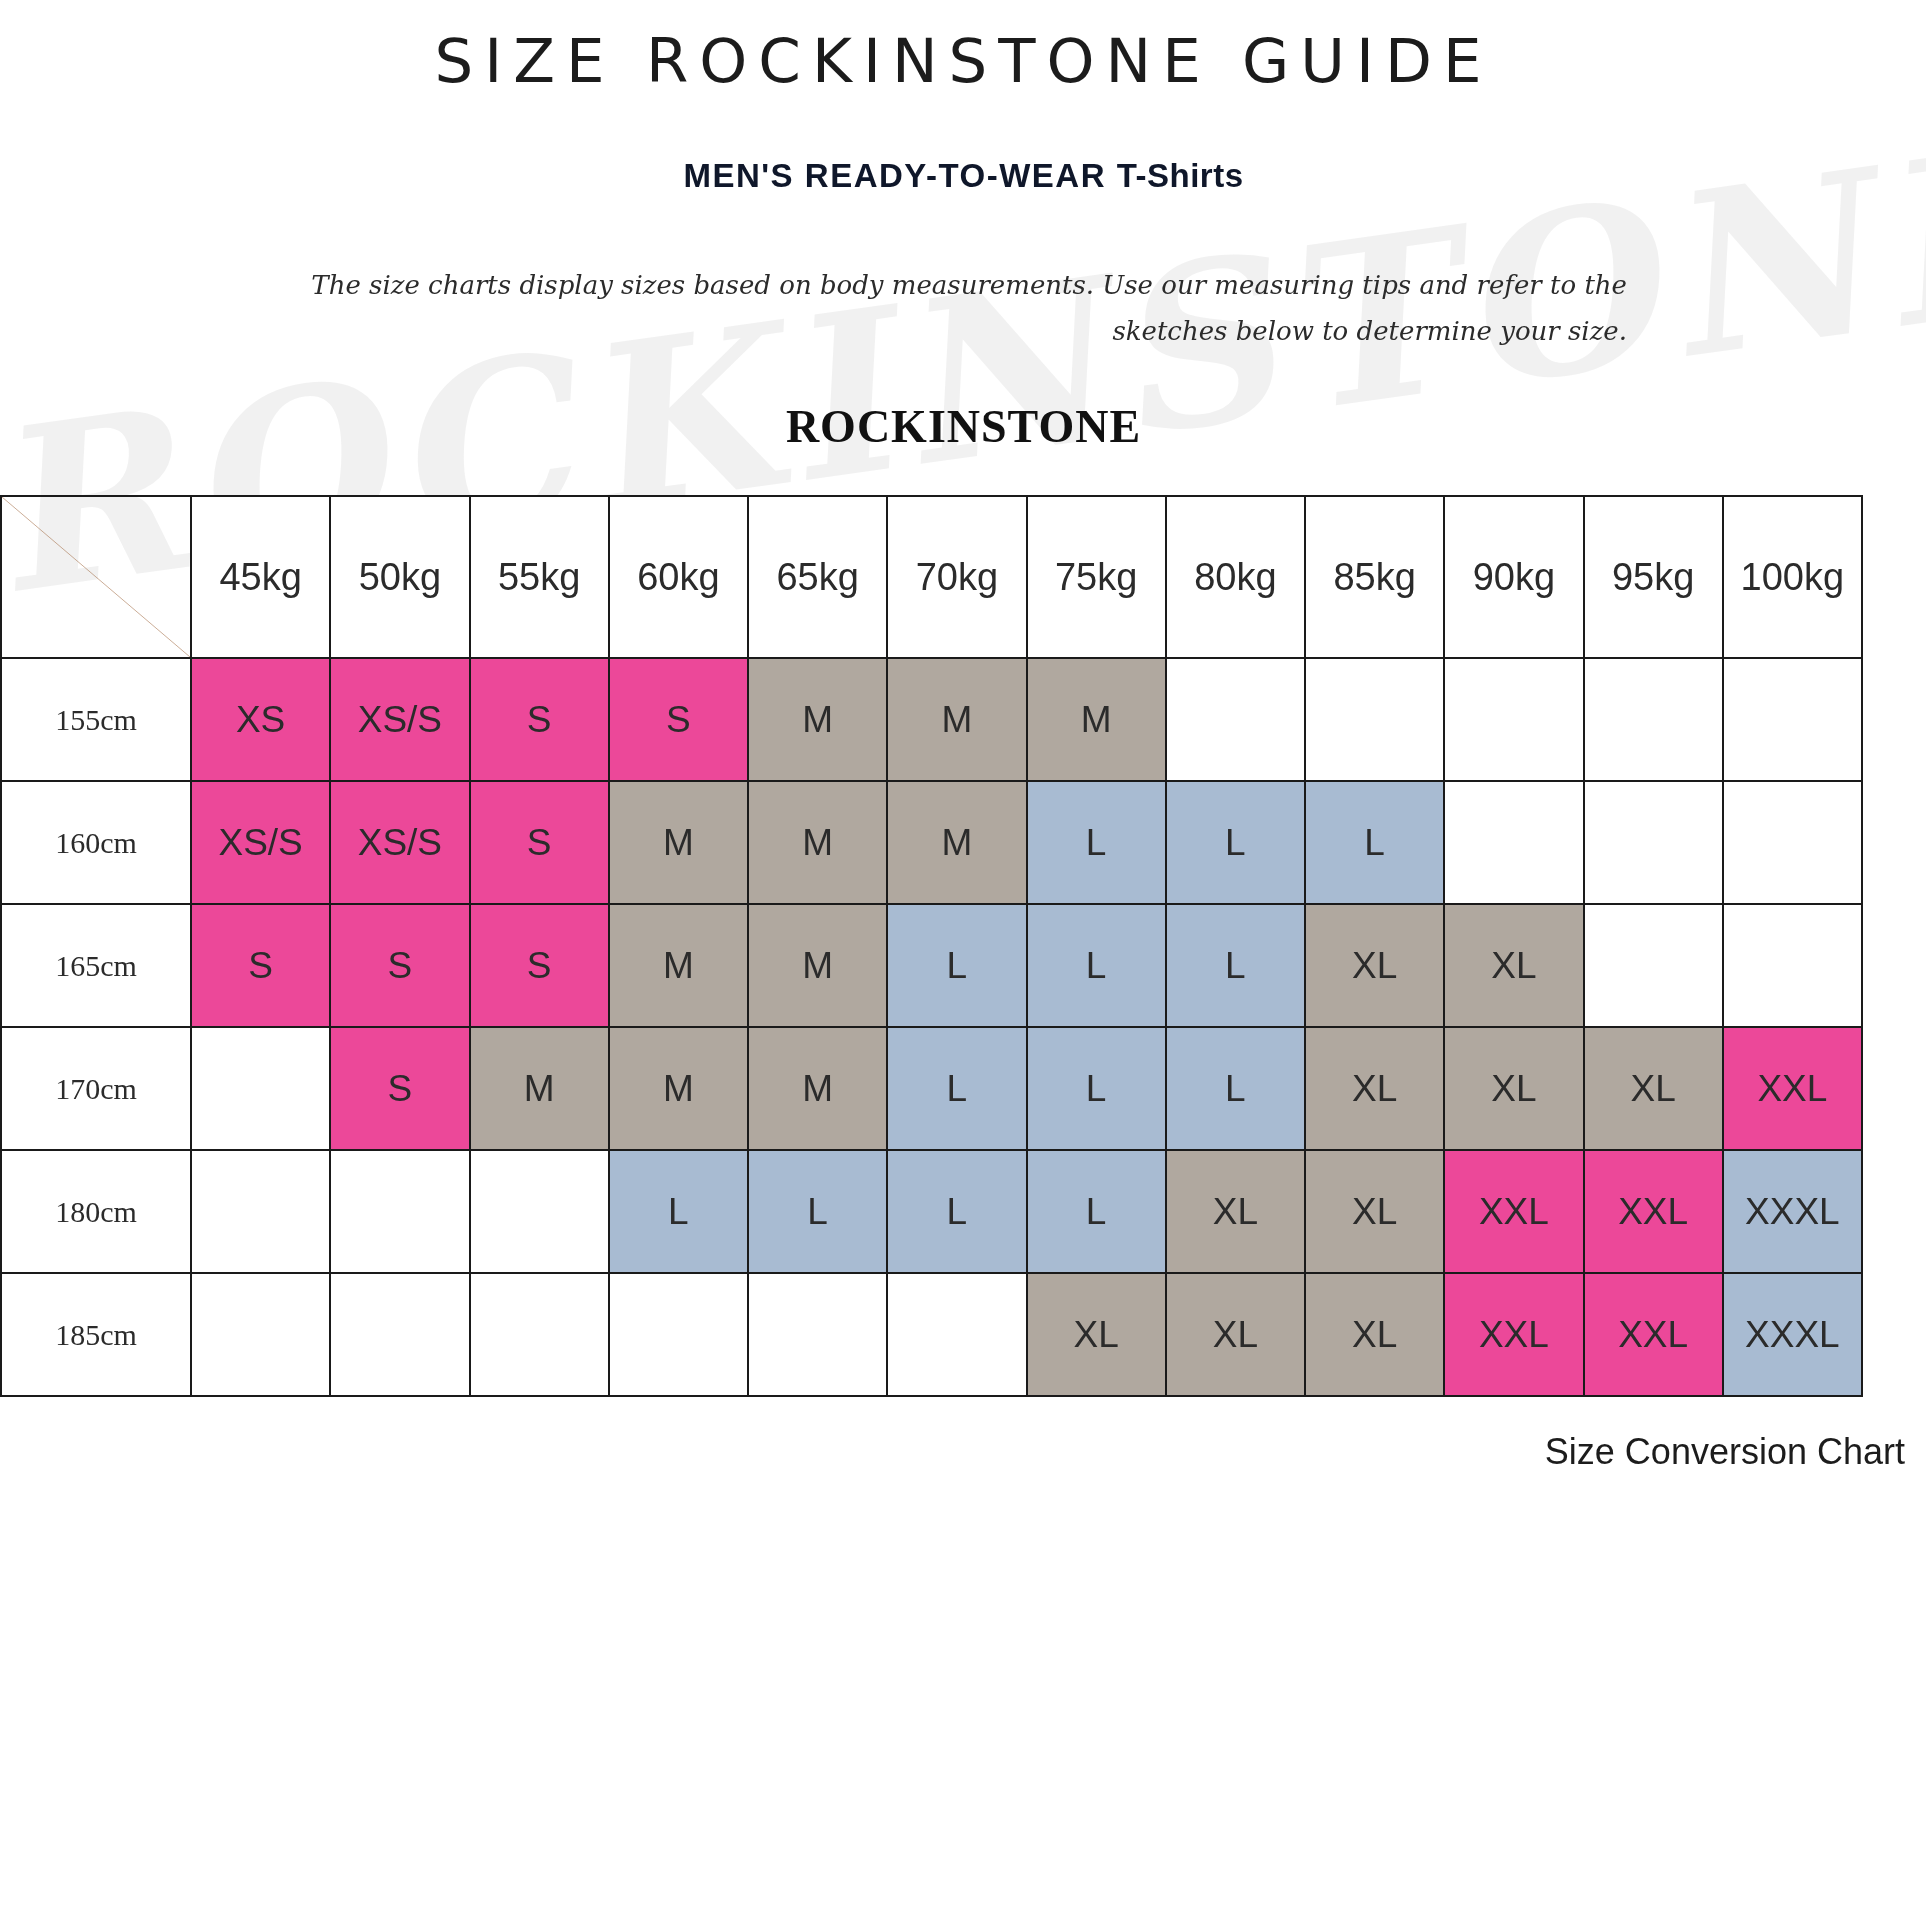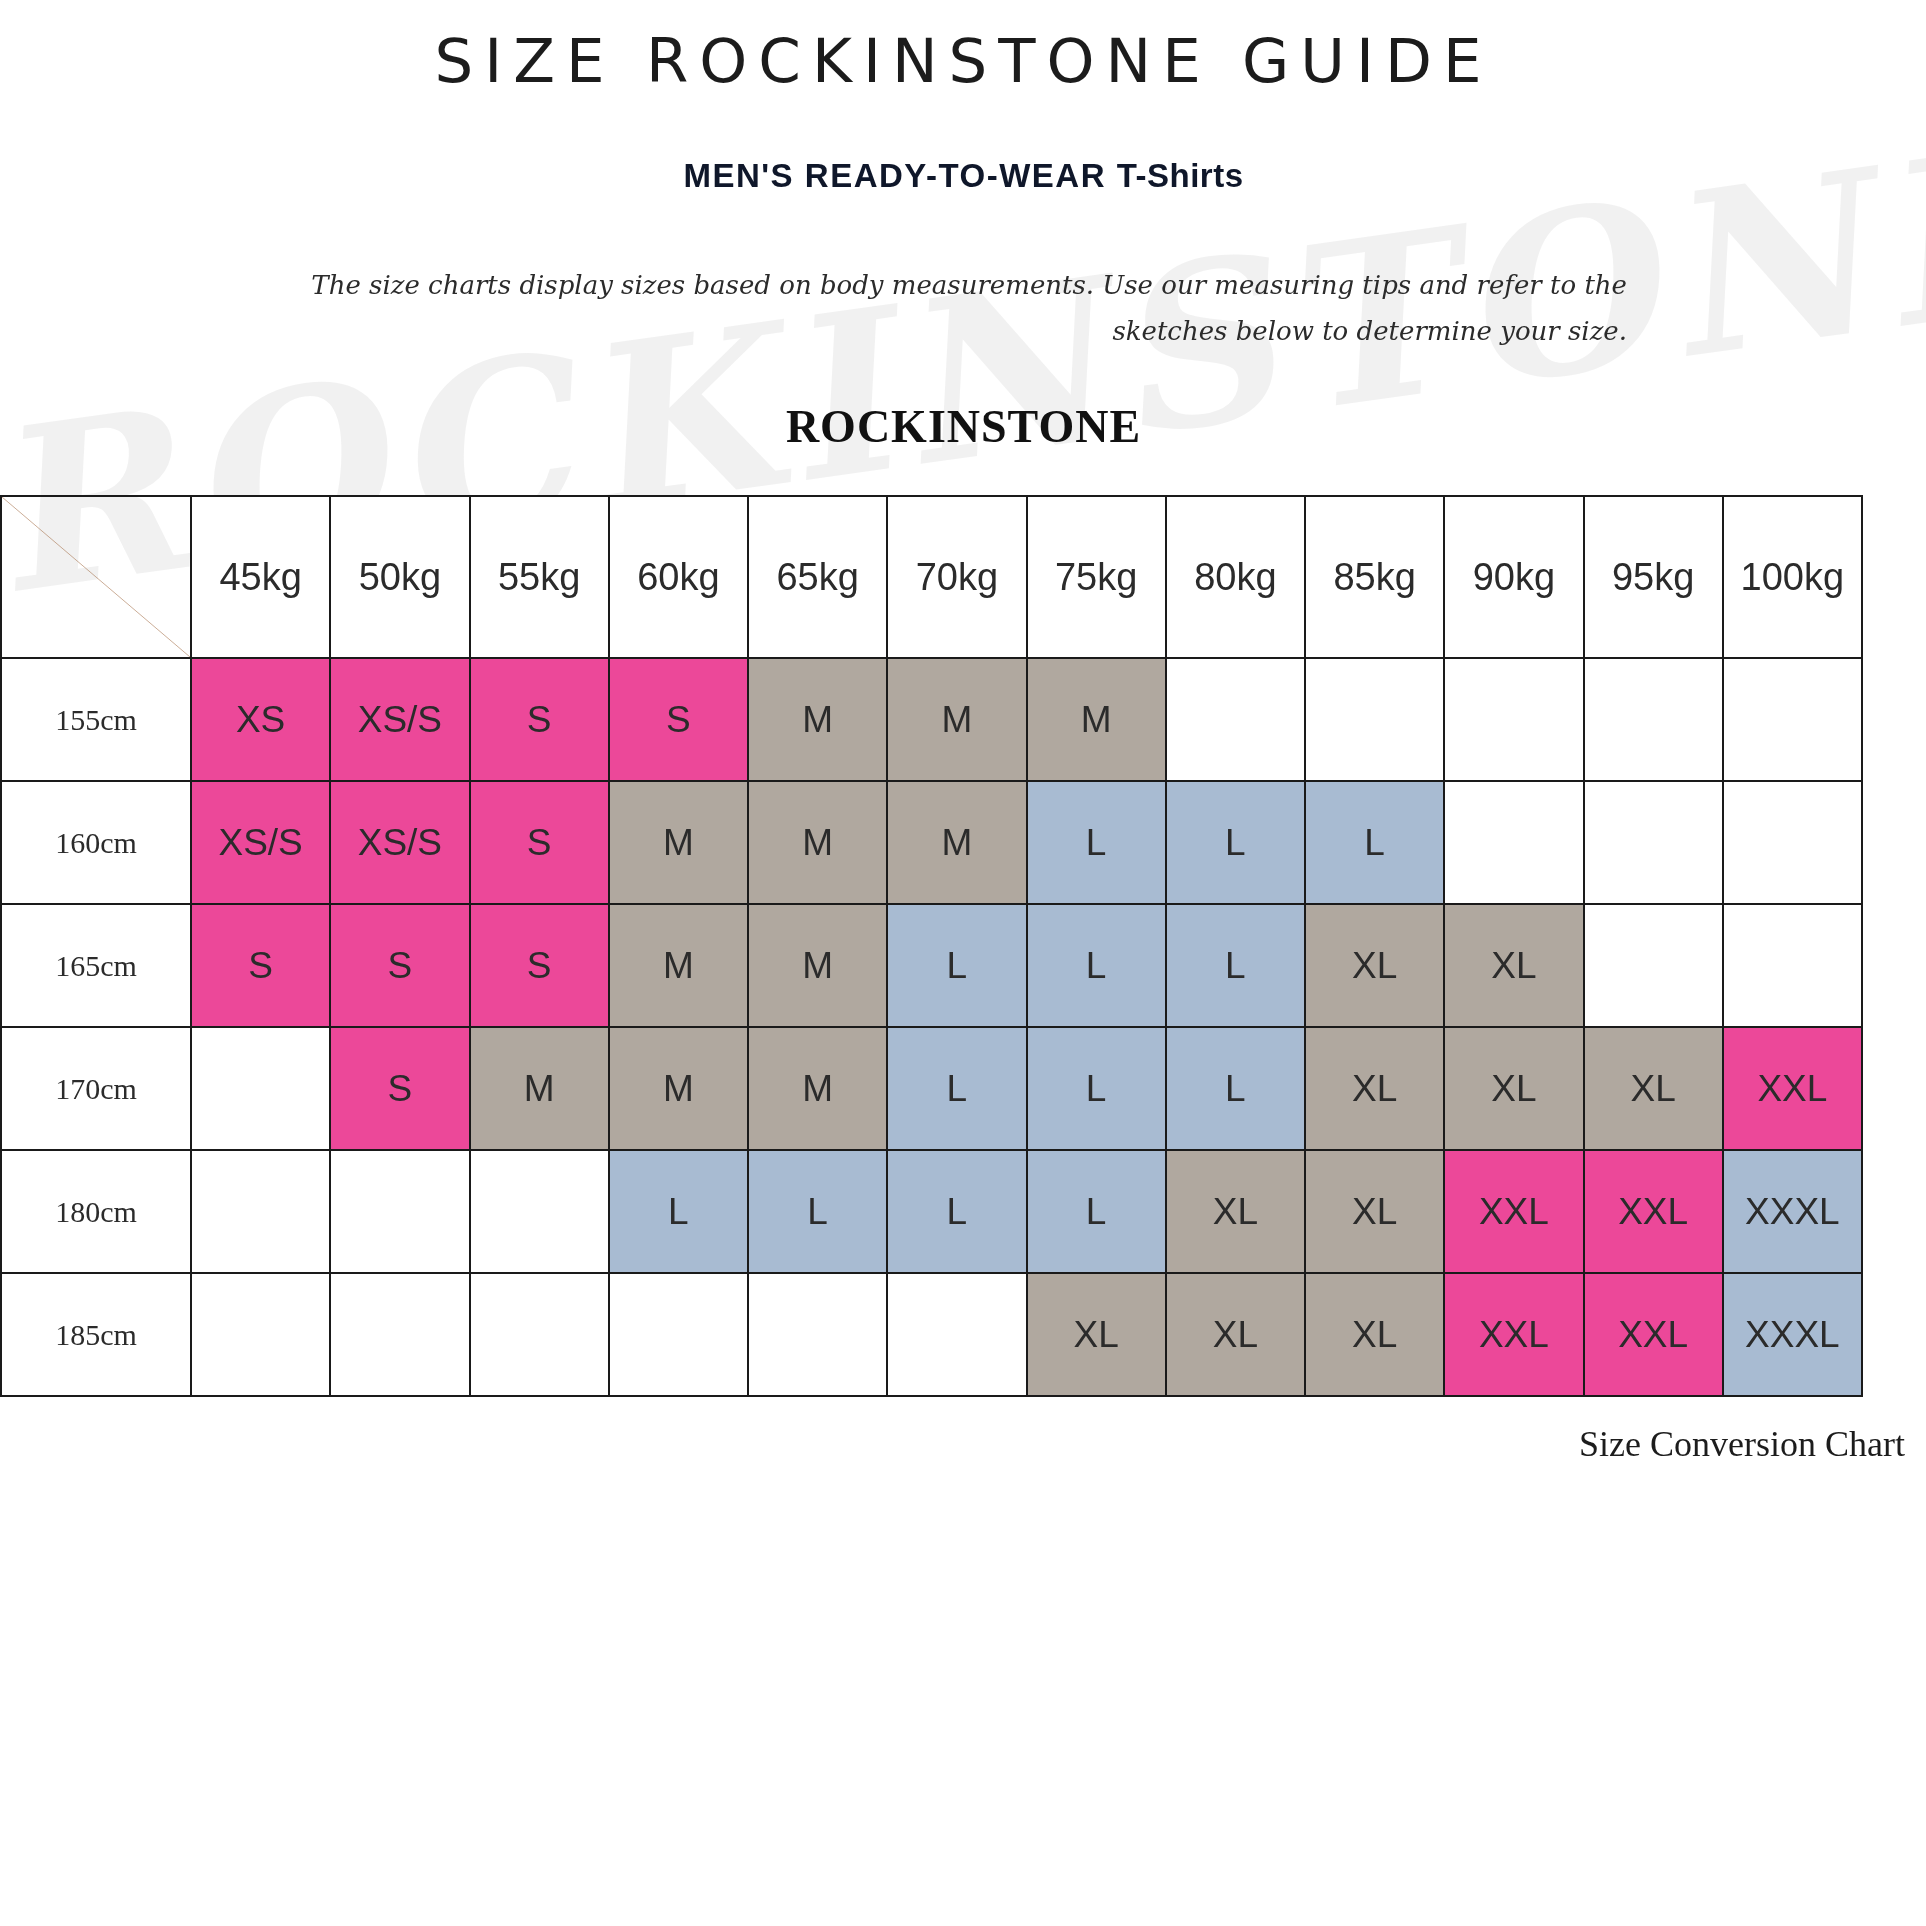--- a/index.html
+++ b/index.html
@@ -123,24 +123,24 @@
 
   
   .f-none  { background: #ffffff; }
   .f-light { background: #ec4899; }
   .f-taupe { background: #b0a89f; }
   .f-blue  { background: #a8bbd2; }
 
   
   .footer {
     text-align: right;
-    font-family: Liberation Serif, serif;
+    font-family: Liberation Sans, sans-serif;
     font-size: 36px;
     color: #1c1c1c;
-    padding: 26px 22px 0 0;
+    padding: 34px 22px 0 0;
   }
 </style>
 </head>
 <body>
 
 <div class="watermark">ROCKINSTONE</div>
 
 <div class="page">
 
   <div class="main-title">SIZE ROCKINSTONE GUIDE</div>

